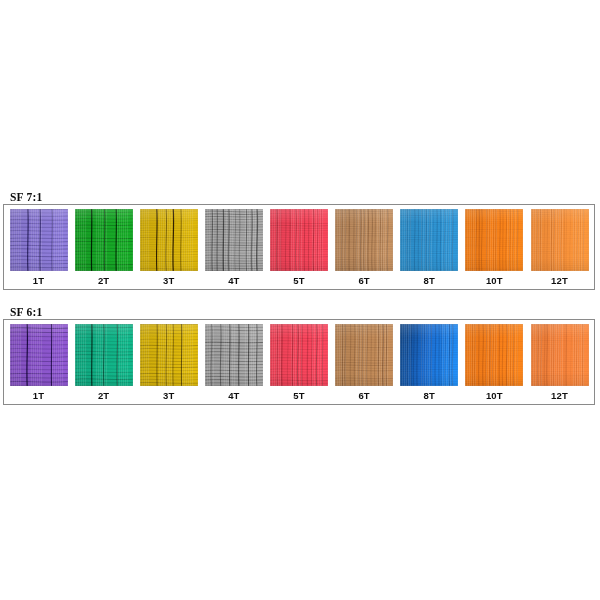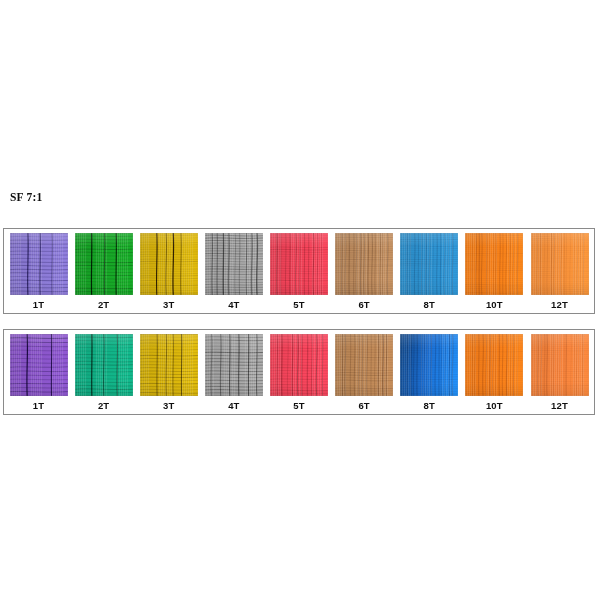--- a/index.html
+++ b/index.html
@@ -44,21 +44,20 @@
     box-sizing: border-box;
     border: 1px solid #8a8a8a;
     background: #ffffff;
     width: 592px;
     margin-left: 3px;
     padding: 4px 3px 2px 3px;
     display: flex;
     flex-direction: row;
     align-items: flex-start;
     justify-content: space-between;
-    margin-top: 24px;
   }
 
   .cell {
     display: flex;
     flex-direction: column;
     align-items: center;
     width: 63px;
   }
 
   .swatch {
@@ -543,20 +542,21 @@
             </svg>
             <div class="sheen" style="background: repeating-linear-gradient(90deg, rgba(255, 255, 255, 0.1) 0px, rgba(255, 255, 255, 0.1) 0.6px, rgba(0, 0, 0, 0) 0.6px, rgba(0, 0, 0, 0) 2.1px), linear-gradient(rgba(255, 255, 255, 0.13) 0%, rgba(255, 255, 255, 0) 22%, rgba(0, 0, 0, 0) 78%, rgba(0, 0, 0, 0.07) 100%);"></div>
             <div class="edge"></div>
           </div>
         <div class="cell-label">12T</div>
       </div>
     </div>
   </div>
 
   <div class="row-block" id="row-1" style="top:305px;">
+    <div class="row-title">SF 6:1</div>
     <div class="panel">
       <div class="cell">
         <div class="swatch">
             <div class="base" style="background: linear-gradient(95deg, rgb(130, 80, 189) 0%, rgb(138, 85, 201) 50%, rgb(146, 90, 213) 100%);"></div>
             <svg class="weft" viewBox="0 0 58 62" preserveAspectRatio="none">
               <path d="M 0 -0.17 C 14.5 -1.22, 31.9 1.22, 58 -0.27" fill="none" stroke="rgba(42,15,79,0.482415001897607)" stroke-width="0.56"></path>
               <path d="M 0 3.98 C 14.5 2.97, 31.9 5.30, 58 4.11" fill="none" stroke="rgba(42,15,79,0.5216225255420431)" stroke-width="0.94"></path>
               <path d="M 0 8.26 C 14.5 7.62, 31.9 8.91, 58 8.47" fill="none" stroke="rgba(42,15,79,0.49871475167339663)" stroke-width="0.78"></path>
               <path d="M 0 12.18 C 14.5 11.70, 31.9 13.10, 58 12.68" fill="none" stroke="rgba(42,15,79,0.5274362645018845)" stroke-width="0.52"></path>
               <path d="M 0 16.35 C 14.5 15.42, 31.9 17.65, 58 16.44" fill="none" stroke="rgba(42,15,79,0.3248429811489768)" stroke-width="0.60"></path>

